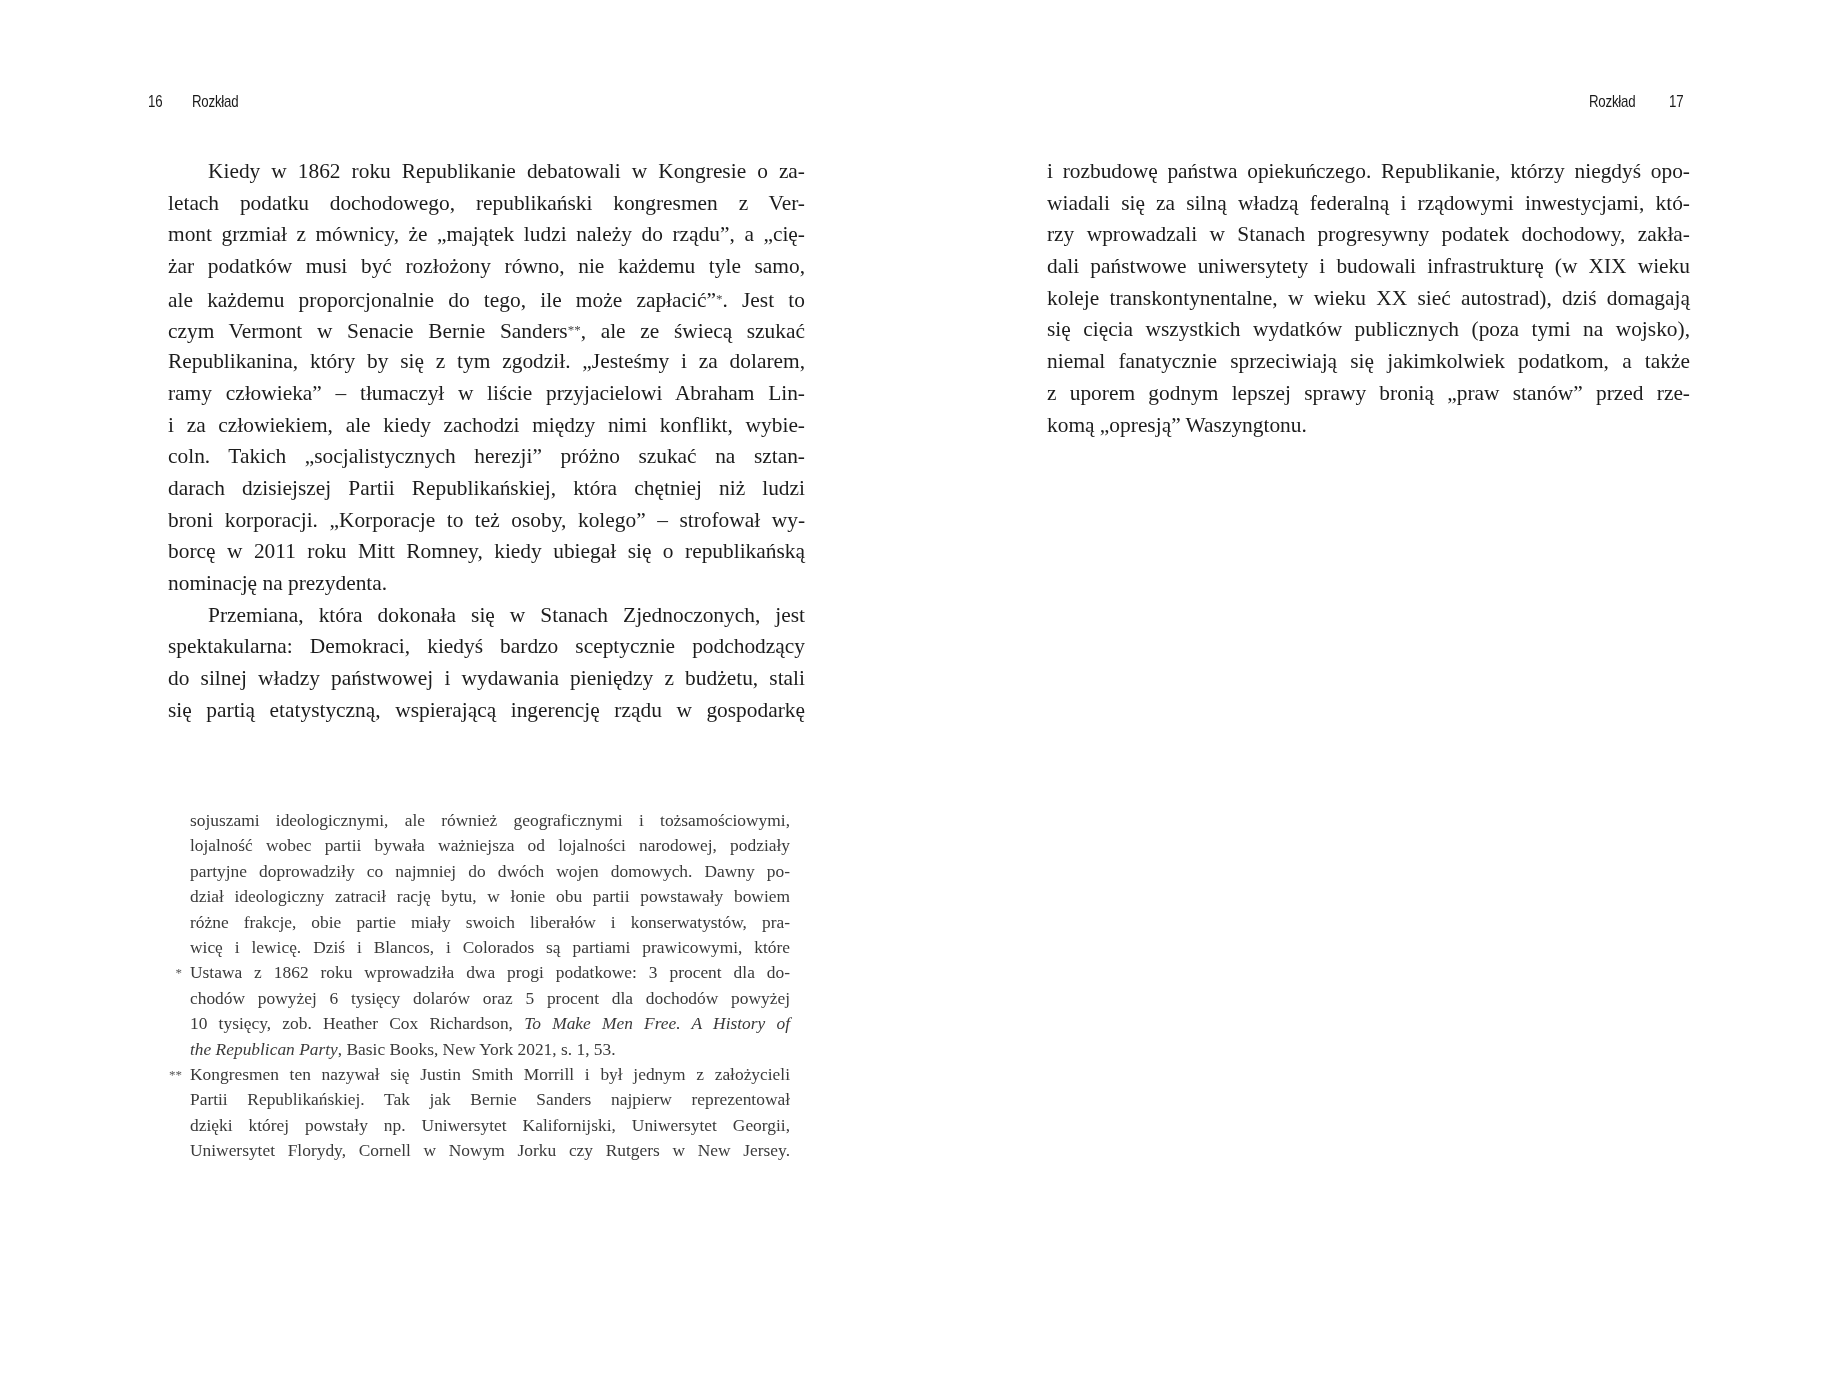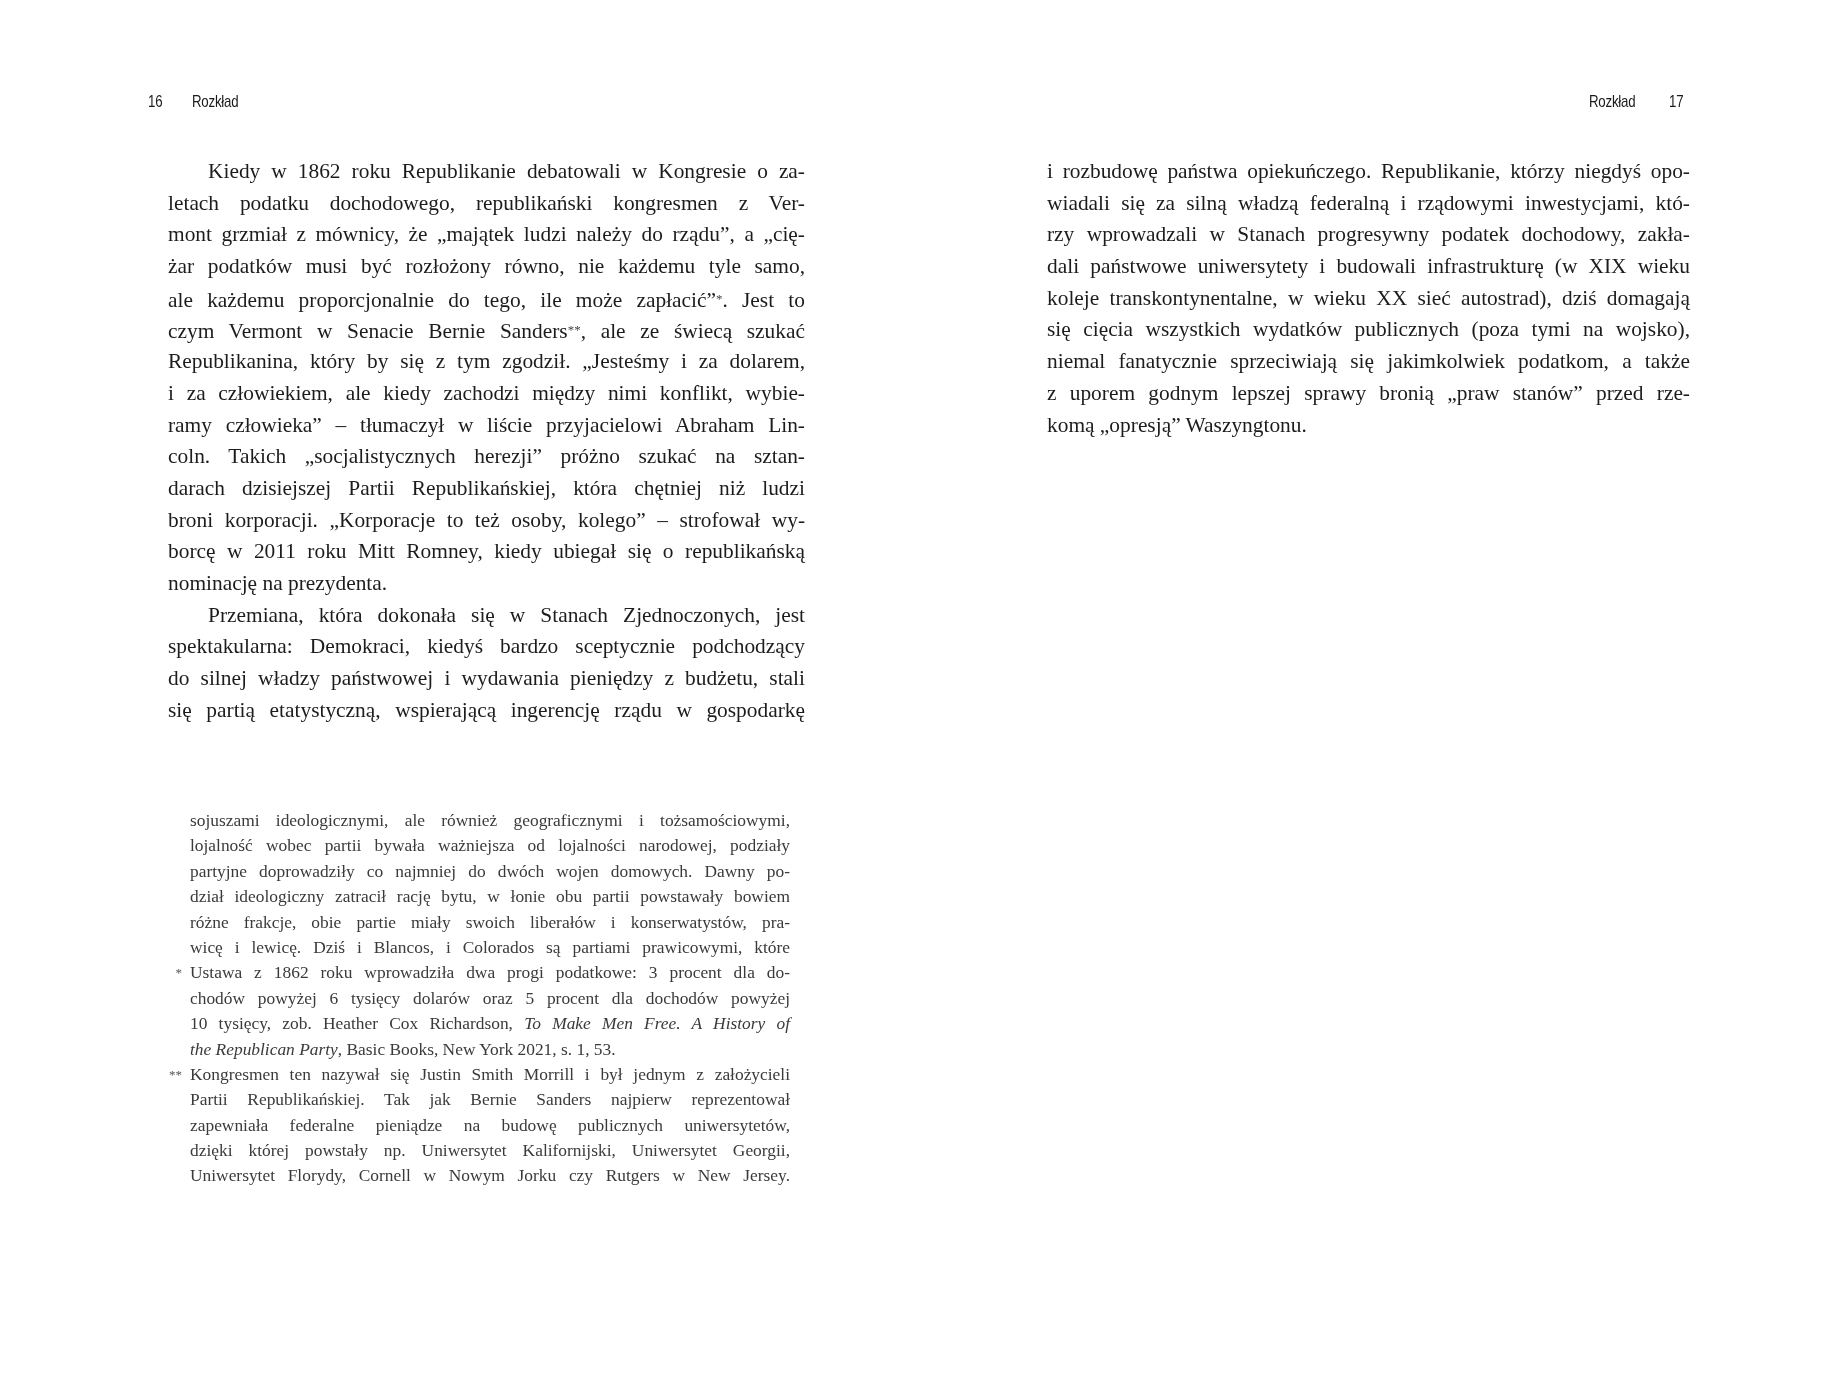--- a/index.html
+++ b/index.html
@@ -37,22 +37,22 @@
   <span class="running-head rh-left-title">Rozkład</span>
 
   <div class="body-text left-body">
     <span class="line indent">Kiedy w 1862 roku Republikanie debatowali w Kongresie o za-</span>
     <span class="line">letach podatku dochodowego, republikański kongresmen z Ver-</span>
     <span class="line">mont grzmiał z mównicy, że „majątek ludzi należy do rządu”, a „cię-</span>
     <span class="line">żar podatków musi być rozłożony równo, nie każdemu tyle samo,</span>
     <span class="line"><span>ale każdemu proporcjonalnie do tego, ile może zapłacić”</span><sup class="mark">*</sup><span>. Jest to</span></span>
     <span class="line"><span>czym Vermont w Senacie Bernie Sanders</span><sup class="mark">**</sup><span>, ale ze świecą szukać</span></span>
     <span class="line">Republikanina, który by się z tym zgodził. „Jesteśmy i za dolarem,</span>
+    <span class="line">ramy człowieka” – tłumaczył w liście przyjacielowi Abraham Lin-</span>
     <span class="line">i za człowiekiem, ale kiedy zachodzi między nimi konflikt, wybie-</span>
-    <span class="line">ramy człowieka” – tłumaczył w liście przyjacielowi Abraham Lin-</span>
     <span class="line">coln. Takich „socjalistycznych herezji” próżno szukać na sztan-</span>
     <span class="line">darach dzisiejszej Partii Republikańskiej, która chętniej niż ludzi</span>
     <span class="line">broni korporacji. „Korporacje to też osoby, kolego” – strofował wy-</span>
     <span class="line">borcę w 2011 roku Mitt Romney, kiedy ubiegał się o republikańską</span>
     <span class="line last">nominację na prezydenta.</span>
     <span class="line indent">Przemiana, która dokonała się w Stanach Zjednoczonych, jest</span>
     <span class="line">spektakularna: Demokraci, kiedyś bardzo sceptycznie podchodzący</span>
     <span class="line">do silnej władzy państwowej i wydawania pieniędzy z budżetu, stali</span>
     <span class="line">się partią etatystyczną, wspierającą ingerencję rządu w gospodarkę</span>
   </div>
@@ -68,21 +68,20 @@
     </div>
     <div>
       <span class="fline"><span class="fmark">*</span><span>Ustawa z 1862 roku wprowadziła dwa progi podatkowe: 3 procent dla do-</span></span>
       <span class="fline">chodów powyżej 6 tysięcy dolarów oraz 5 procent dla dochodów powyżej</span>
       <span class="fline"><span>10 tysięcy, zob. Heather Cox Richardson, </span><i>To Make Men Free. A History of</i></span>
       <span class="fline last"><i>the Republican Party</i><span>, Basic Books, New York 2021, s. 1, 53.</span></span>
     </div>
     <div>
       <span class="fline"><span class="fmark double">**</span><span>Kongresmen ten nazywał się Justin Smith Morrill i był jednym z założycieli</span></span>
       <span class="fline">Partii Republikańskiej. Tak jak Bernie Sanders najpierw reprezentował</span>
-      <span class="fline">zapewniała federalne pieniądze na budowę publicznych uniwersytetów,</span>
       <span class="fline">dzięki której powstały np. Uniwersytet Kalifornijski, Uniwersytet Georgii,</span>
       <span class="fline">Uniwersytet Florydy, Cornell w Nowym Jorku czy Rutgers w New Jersey.</span>
     </div>
   </div>
 </div>
 
 <div class="page page-right">
   <span class="running-head rh-right-title">Rozkład</span>
   <span class="running-head rh-right-num">17</span>
 

